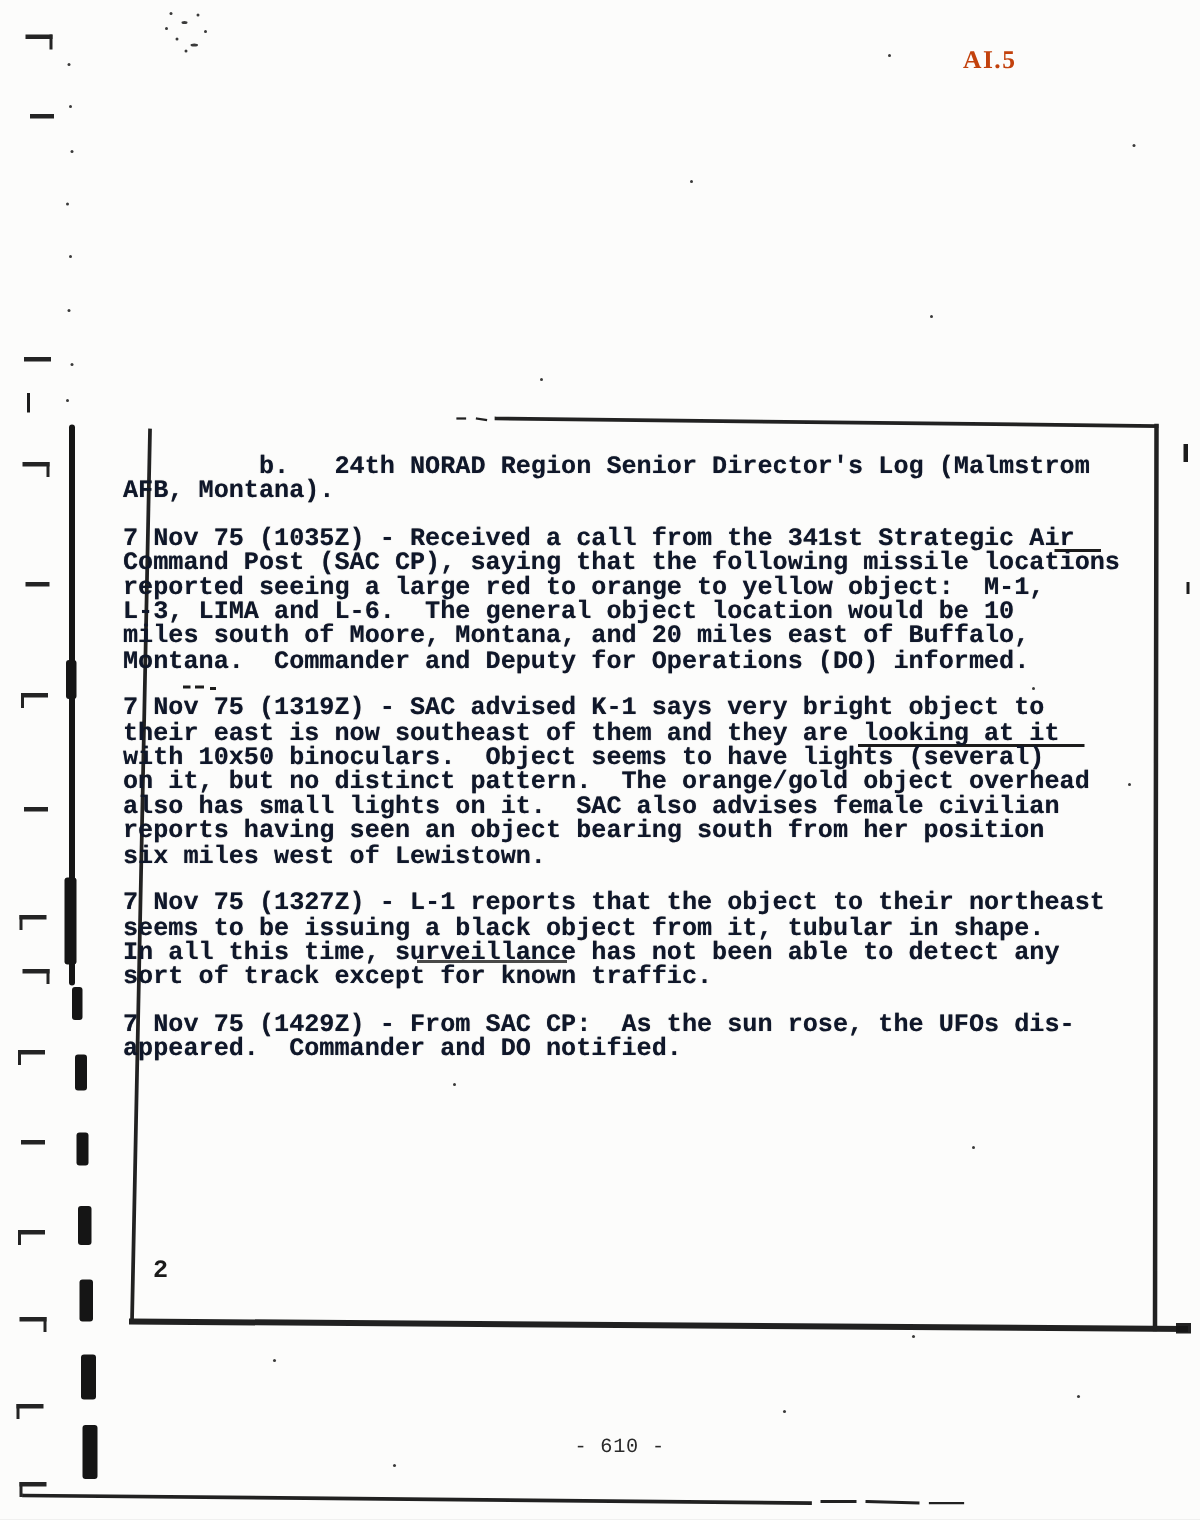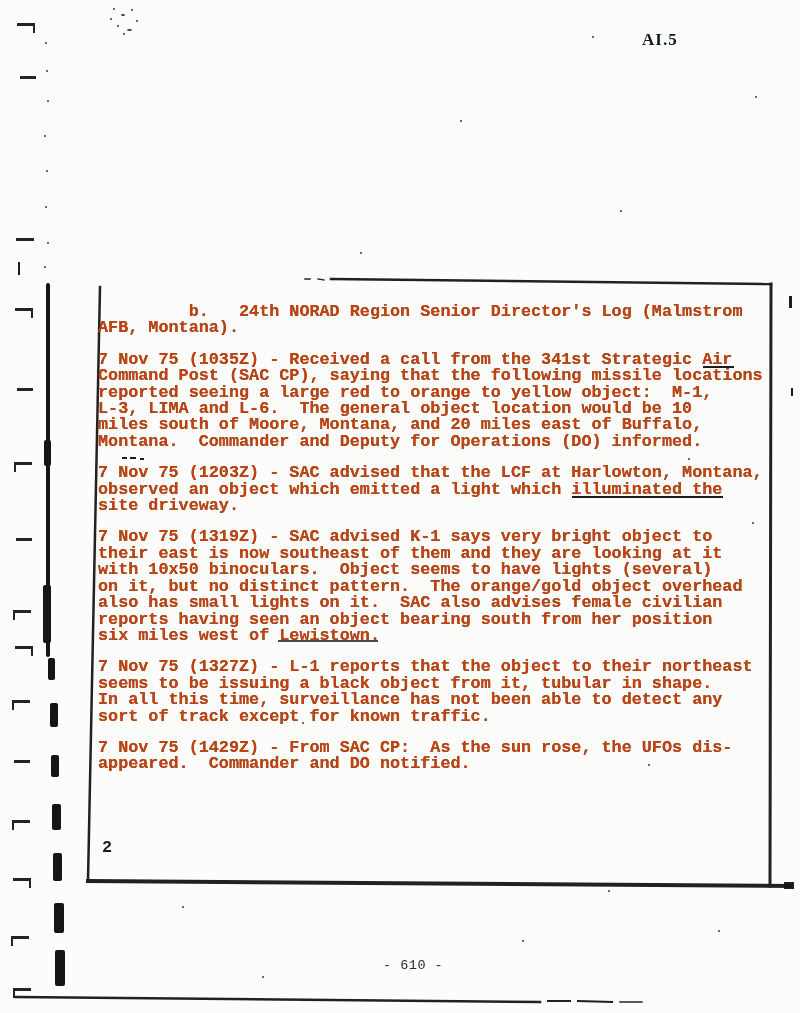--- a/index.html
+++ b/index.html
@@ -6,25 +6,25 @@
   .page{
     position:relative;
     width:800px;height:1013px;
     background:#fcfcfb;
     overflow:hidden;
     font-family:"Liberation Mono","DejaVu Sans Mono",monospace;
   }
   .corner-ref{
     position:absolute;left:642px;top:30px;
     font-family:"Liberation Serif","DejaVu Serif",serif;
-    font-weight:bold;font-size:17px;letter-spacing:1px;color:#0f172a;
+    font-weight:bold;font-size:17px;letter-spacing:1px;color:#c2410c;
   }
   .text{
-    position:absolute;left:98px;top:304px;width:680px;
-    color:#c2410c;
+    position:absolute;left:82px;top:304px;width:680px;
+    color:#0f172a;
   }
   .para{
     margin:0 0 15px 0;
     font-size:16.8px;line-height:16.4px;font-weight:700;
     white-space:pre;
     text-shadow:0 0 0.5px rgba(25,25,25,0.65);
   }
   .pagenum{
     position:absolute;left:102px;top:838px;
     font-size:16.8px;font-weight:700;color:#1a1a1a;
@@ -147,23 +147,20 @@
 
   <div class="text">
     <p class="para">         b.   24th NORAD Region Senior Director's Log (Malmstrom
 AFB, Montana).</p>
     <p class="para">7 Nov 75 (1035Z) - Received a call from the 341st Strategic Air
 Command Post (SAC CP), saying that the following missile locations
 reported seeing a large red to orange to yellow object:  M-1,
 L-3, LIMA and L-6.  The general object location would be 10
 miles south of Moore, Montana, and 20 miles east of Buffalo,
 Montana.  Commander and Deputy for Operations (DO) informed.</p>
-    <p class="para">7 Nov 75 (1203Z) - SAC advised that the LCF at Harlowton, Montana,
-observed an object which emitted a light which illuminated the
-site driveway.</p>
     <p class="para">7 Nov 75 (1319Z) - SAC advised K-1 says very bright object to
 their east is now southeast of them and they are looking at it
 with 10x50 binoculars.  Object seems to have lights (several)
 on it, but no distinct pattern.  The orange/gold object overhead
 also has small lights on it.  SAC also advises female civilian
 reports having seen an object bearing south from her position
 six miles west of Lewistown.</p>
     <p class="para">7 Nov 75 (1327Z) - L-1 reports that the object to their northeast
 seems to be issuing a black object from it, tubular in shape.
 In all this time, surveillance has not been able to detect any

